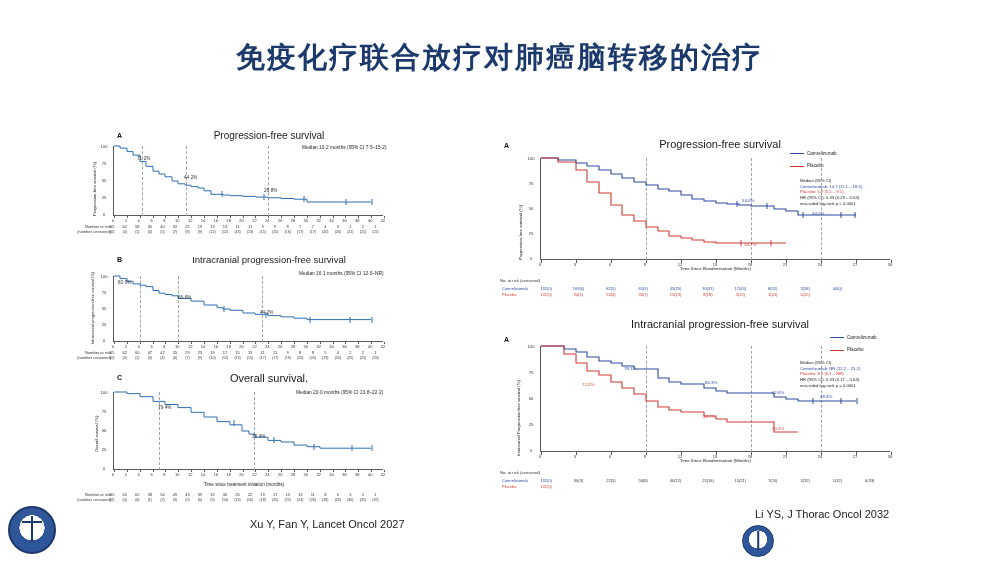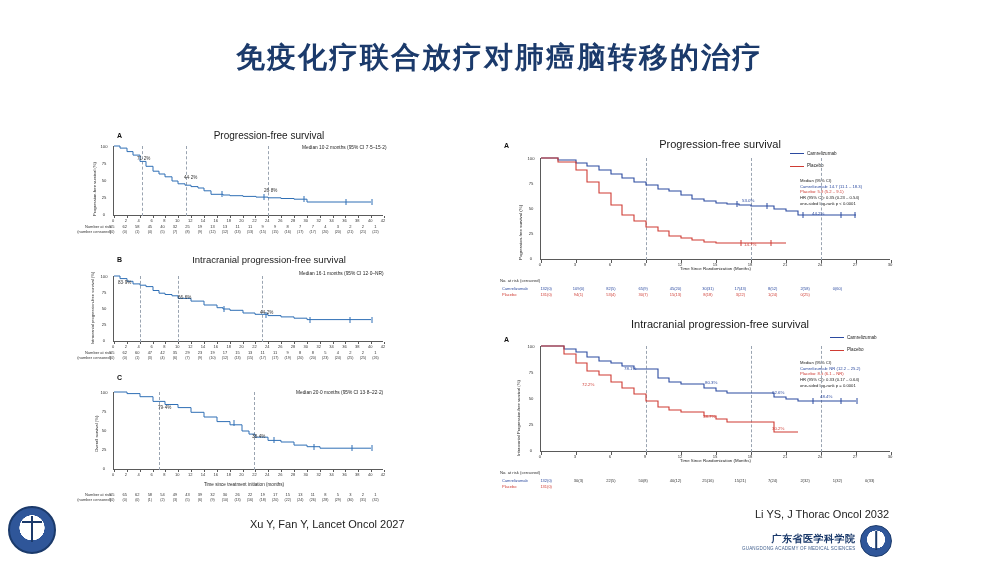--- a/index.html
+++ b/index.html
@@ -355,20 +355,21 @@
     </div>
     <div class="risk-title" style="left:0px; top:103px; width:37px; font-size:4px;">
       <span>(number censored)</span>
     </div>
     <div id="lb-risk1" class="risk-row" style="left:32px; top:98px; font-size:4px;"><span style="width: 12.5455px; font-size: 4px;">65</span><span style="width: 12.5455px; font-size: 4px;">62</span><span style="width: 12.5455px; font-size: 4px;">60</span><span style="width: 12.5455px; font-size: 4px;">47</span><span style="width: 12.5455px; font-size: 4px;">42</span><span style="width: 12.5455px; font-size: 4px;">35</span><span style="width: 12.5455px; font-size: 4px;">29</span><span style="width: 12.5455px; font-size: 4px;">23</span><span style="width: 12.5455px; font-size: 4px;">19</span><span style="width: 12.5455px; font-size: 4px;">17</span><span style="width: 12.5455px; font-size: 4px;">15</span><span style="width: 12.5455px; font-size: 4px;">13</span><span style="width: 12.5455px; font-size: 4px;">11</span><span style="width: 12.5455px; font-size: 4px;">11</span><span style="width: 12.5455px; font-size: 4px;">9</span><span style="width: 12.5455px; font-size: 4px;">8</span><span style="width: 12.5455px; font-size: 4px;">8</span><span style="width: 12.5455px; font-size: 4px;">5</span><span style="width: 12.5455px; font-size: 4px;">4</span><span style="width: 12.5455px; font-size: 4px;">2</span><span style="width: 12.5455px; font-size: 4px;">2</span><span style="width: 12.5455px; font-size: 4px;">1</span></div>
     <div id="lb-risk2" class="risk-row" style="left:32px; top:103px; font-size:4px;"><span style="width: 12.5455px; font-size: 3.6px;">(0)</span><span style="width: 12.5455px; font-size: 3.6px;">(0)</span><span style="width: 12.5455px; font-size: 3.6px;">(1)</span><span style="width: 12.5455px; font-size: 3.6px;">(3)</span><span style="width: 12.5455px; font-size: 3.6px;">(4)</span><span style="width: 12.5455px; font-size: 3.6px;">(6)</span><span style="width: 12.5455px; font-size: 3.6px;">(7)</span><span style="width: 12.5455px; font-size: 3.6px;">(9)</span><span style="width: 12.5455px; font-size: 3.6px;">(10)</span><span style="width: 12.5455px; font-size: 3.6px;">(12)</span><span style="width: 12.5455px; font-size: 3.6px;">(13)</span><span style="width: 12.5455px; font-size: 3.6px;">(15)</span><span style="width: 12.5455px; font-size: 3.6px;">(17)</span><span style="width: 12.5455px; font-size: 3.6px;">(17)</span><span style="width: 12.5455px; font-size: 3.6px;">(19)</span><span style="width: 12.5455px; font-size: 3.6px;">(20)</span><span style="width: 12.5455px; font-size: 3.6px;">(20)</span><span style="width: 12.5455px; font-size: 3.6px;">(23)</span><span style="width: 12.5455px; font-size: 3.6px;">(24)</span><span style="width: 12.5455px; font-size: 3.6px;">(25)</span><span style="width: 12.5455px; font-size: 3.6px;">(25)</span><span style="width: 12.5455px; font-size: 3.6px;">(26)</span></div>
   </div>
 
   <div class="chart" style="left:0; top:244px; width:390px; height:134px;">
     <div class="panel-letter" style="left:43px; top:2px; font-size:7px;">C</div>
+    <div class="chart-title" style="left:0; top:0px; font-size:11px;">Overall survival.</div>
     <div class="median-note" style="left:222px; top:18px; font-size:4.8px;">Median 20·0 months (95% CI 13·8–22·2)</div>
     <div class="ylab" style="left:20px; top:80px; font-size:4.2px;">Overall survival (%)</div>
 
     <div class="ticklabel" style="left:24px; top:18px; width:12px; font-size:4.2px;">100</div>
     <div class="ticklabel" style="left:24px; top:37px; width:12px; font-size:4.2px;">75</div>
     <div class="ticklabel" style="left:24px; top:56px; width:12px; font-size:4.2px;">50</div>
     <div class="ticklabel" style="left:24px; top:75px; width:12px; font-size:4.2px;">25</div>
     <div class="ticklabel" style="left:24px; top:94px; width:12px; font-size:4.2px;">0</div>
 
     <div class="plot" style="left:39px; top:20px; width:270px; height:78px;">
@@ -629,18 +630,14 @@
   </div>
 </div>
 
 <div class="caption cap-left">Xu Y, Fan Y, Lancet Oncol 2027</div>
 <div class="caption cap-right">Li YS, J Thorac Oncol 2032</div>
 
 <div class="logo-left">
   <div class="seal"></div>
 </div>
 <div class="logo-right" style="display:flex; align-items:center; gap:5px;">
-  <div style="text-align:right;">
-    <div class="lr-text">广东省医学科学院</div>
-    <div class="lr-sub">GUANGDONG ACADEMY OF MEDICAL SCIENCES</div>
-  </div>
   <div class="seal-sm"></div>
 </div>
 
 </body></html>

